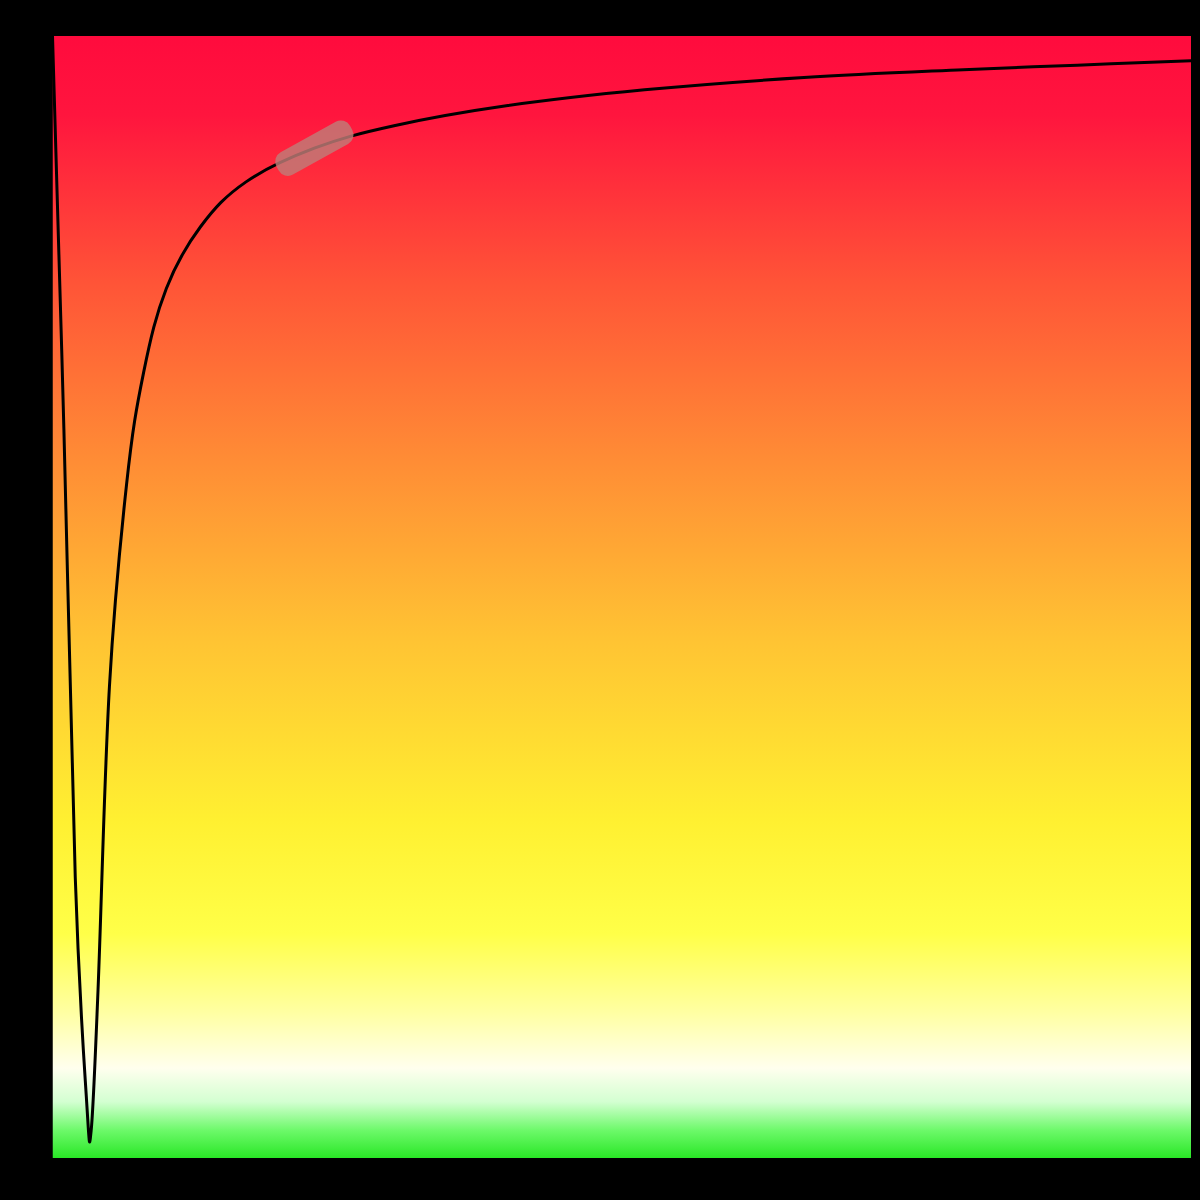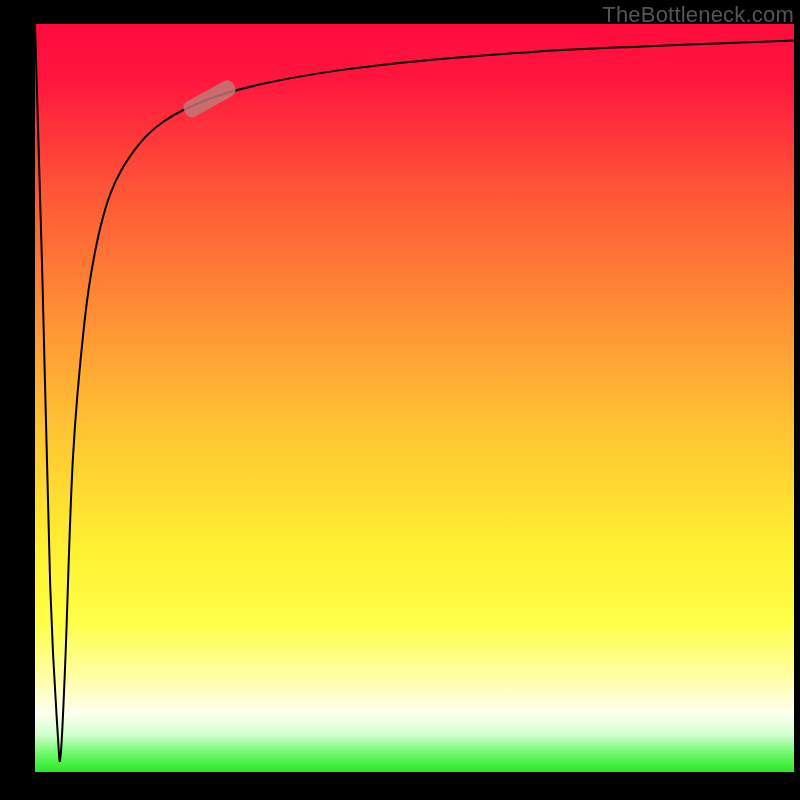--- a/index.html
+++ b/index.html
@@ -58,14 +58,13 @@
       <div xmlns="http://www.w3.org/1999/xhtml" class="inner-bg" style="width:759px;height:748px;"></div>
     </foreignObject>
 
     <path id="curve-path" fill="none" stroke-width="2" stroke-linejoin="round" stroke-linecap="round" d="M 35.00 24.00 C 36.37 71.12 39.86 184.82 42.59 285.80 C 45.32 386.78 47.45 504.22 50.18 585.00 C 52.91 665.78 55.86 704.31 57.77 734.60 C 59.68 764.89 59.44 766.76 60.81 753.30 C 62.17 739.84 63.17 712.98 65.36 659.80 C 67.55 606.62 69.53 518.43 72.95 457.84 C 76.37 397.25 80.24 360.90 84.34 323.20 C 88.43 285.50 90.94 271.96 95.72 248.40 C 100.50 224.84 104.07 209.80 110.90 192.30 C 117.73 174.80 124.11 163.95 133.67 151.16 C 143.23 138.37 150.37 130.66 164.03 121.24 C 177.69 111.82 191.81 105.53 209.57 98.80 C 227.33 92.07 239.47 88.96 262.70 83.84 C 285.93 78.72 308.54 74.68 338.60 70.38 C 368.66 66.07 394.16 63.27 429.68 59.90 C 465.20 56.54 497.69 54.10 535.94 51.68 C 574.19 49.25 609.41 47.92 642.20 46.44 C 674.99 44.96 690.78 44.53 718.10 43.45 C 745.42 42.37 780.34 40.99 794.00 40.46" stroke="#000000"></path>
 
     <g id="marker-g" transform="translate(209.57 98.80) rotate(-29)">
       <rect id="marker-rect" rx="7" ry="7" x="-28.0" y="-8.5" width="56" height="17" fill="#bf7d78" fill-opacity="0.82"></rect>
     </g>
   </svg>
 
-  <div class="attribution">TheBottleneck.com</div>
 </div>
 
 </body></html>

